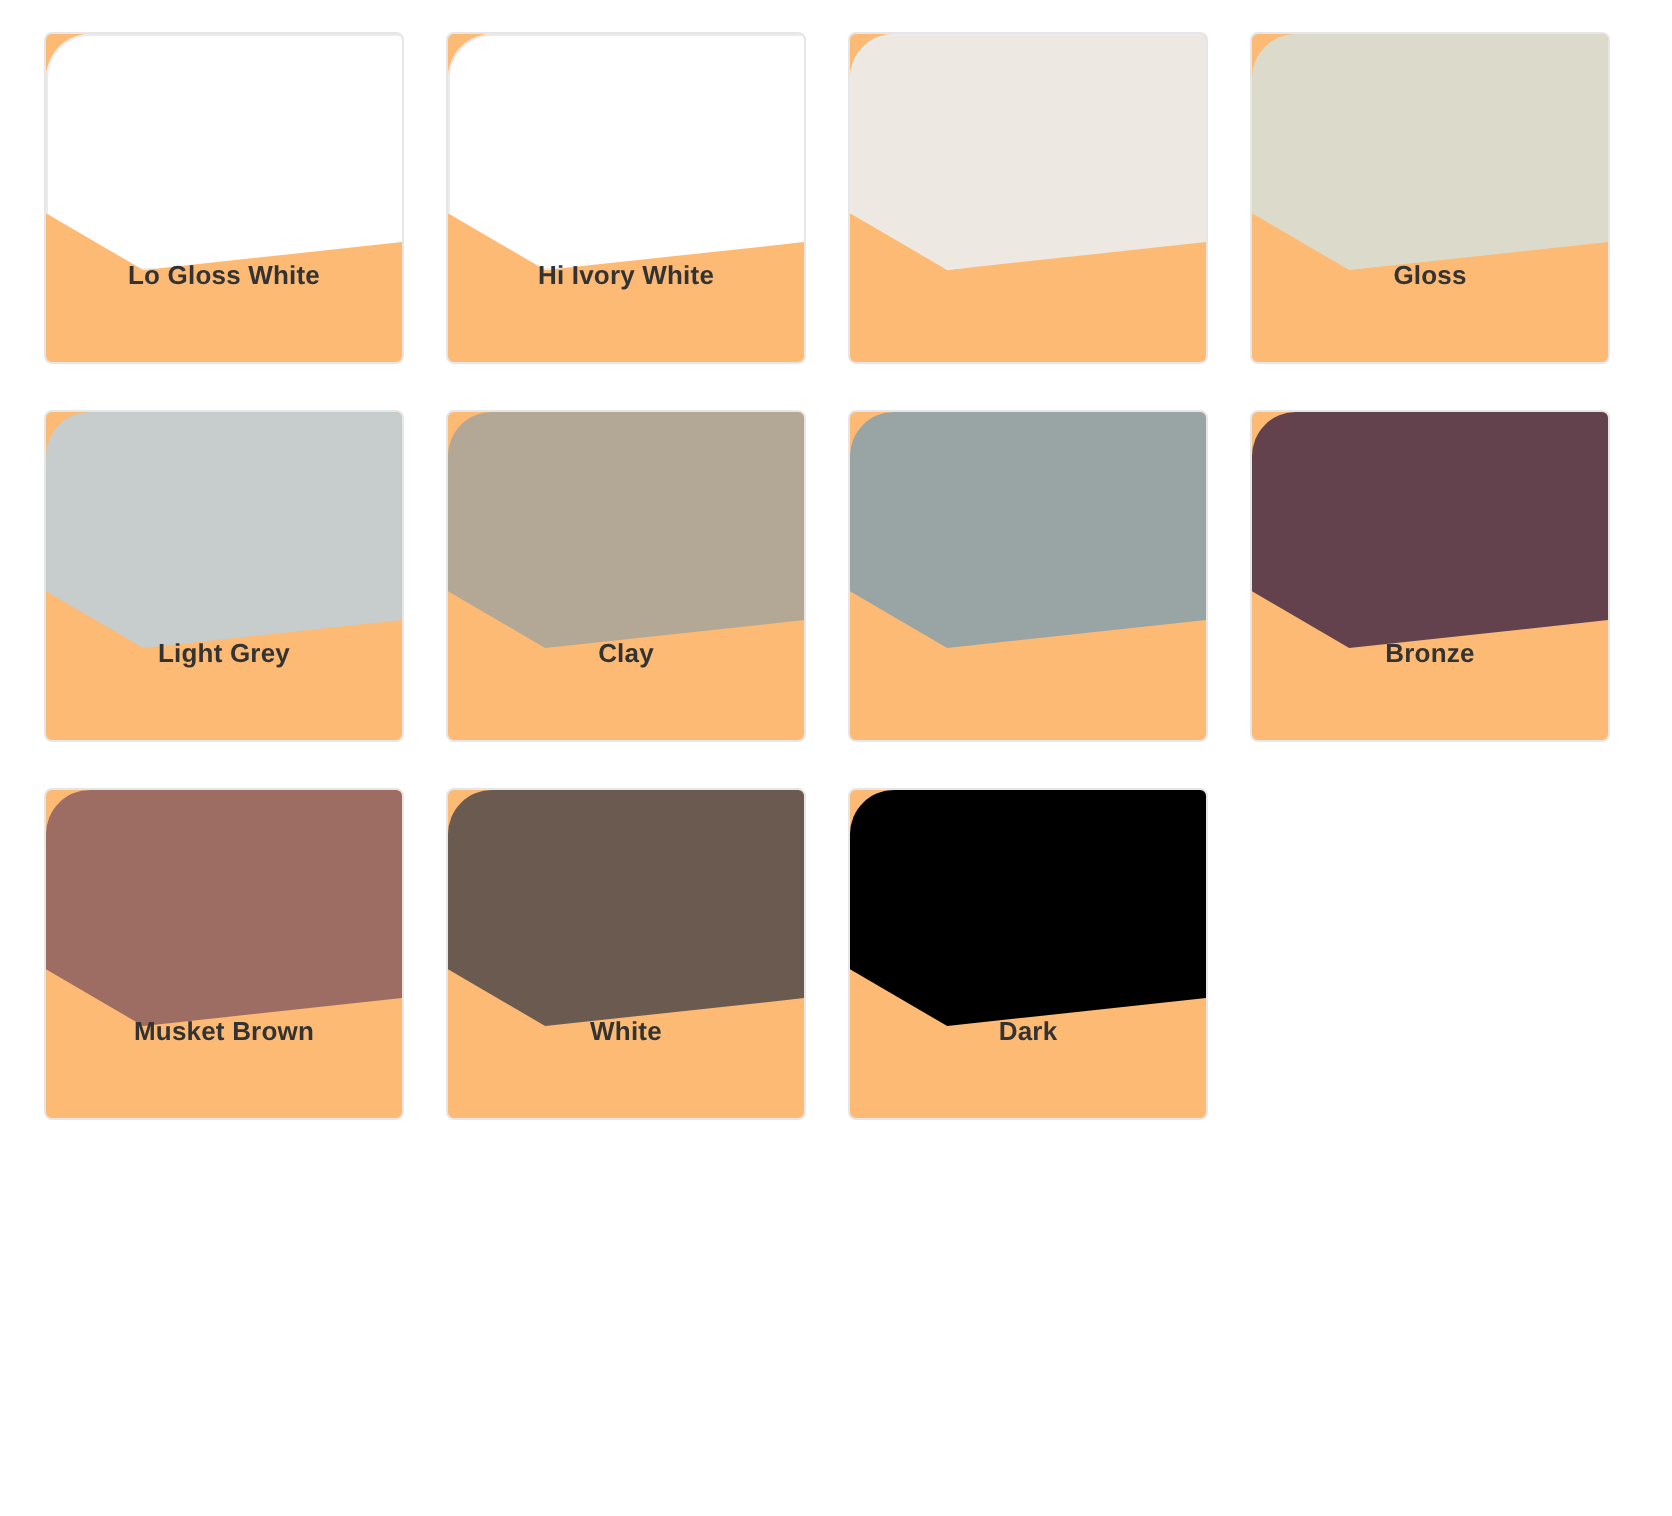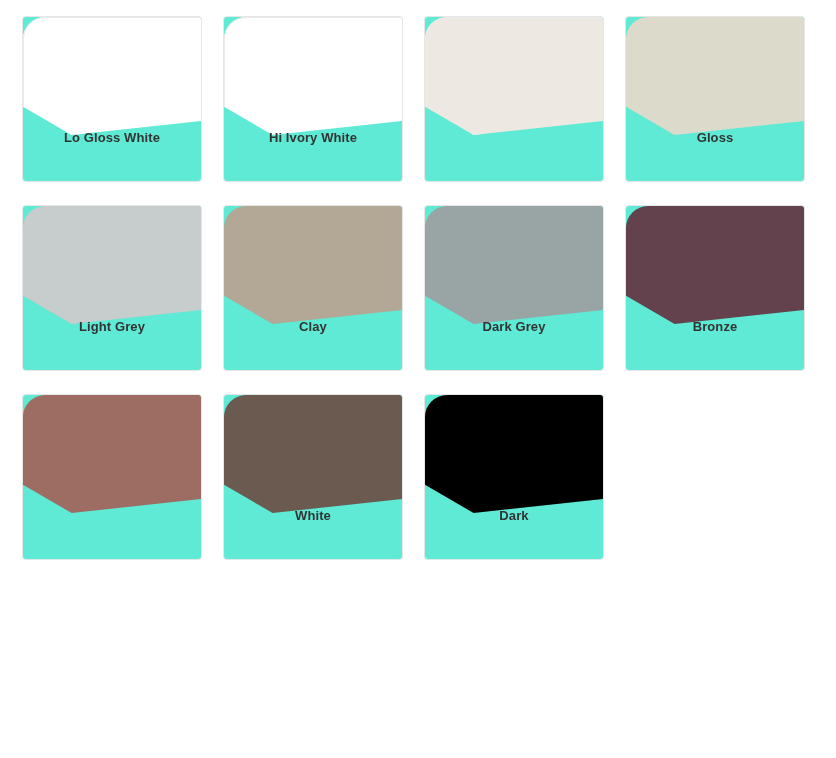--- a/index.html
+++ b/index.html
@@ -23,21 +23,21 @@
     grid-template-columns: repeat(4, 180px);
     column-gap: 21px;
     row-gap: 23px;
     padding: 16px 0 0 22px;
   }
 
   .swatch-card {
     position: relative;
     width: 180px;
     height: 166px;
-    background: #5eead4;
+    background: #fdba74;
     border: 1px solid #e6e6e6;
     border-radius: 4px;
     overflow: hidden;
     cursor: pointer;
   }
 
   
   .swatch-chip {
     position: absolute;
     top: 0;
@@ -103,28 +103,28 @@
     <div class="swatch-card">
       <div class="swatch-chip" style="background: rgb(199, 204, 204);"></div>
       <div class="swatch-label">Light Grey</div>
     </div>
     <div class="swatch-card">
       <div class="swatch-chip" style="background: rgb(179, 168, 149);"></div>
       <div class="swatch-label">Clay</div>
     </div>
     <div class="swatch-card">
       <div class="swatch-chip" style="background: rgb(153, 164, 165);"></div>
-      <div class="swatch-label">Dark Grey</div>
     </div>
     <div class="swatch-card">
       <div class="swatch-chip" style="background: rgb(99, 66, 78);"></div>
       <div class="swatch-label">Bronze</div>
     </div>
     <div class="swatch-card">
       <div class="swatch-chip" style="background: rgb(157, 109, 99);"></div>
+      <div class="swatch-label">Musket Brown</div>
     </div>
     <div class="swatch-card">
       <div class="swatch-chip" style="background: rgb(106, 90, 80);"></div>
       <div class="swatch-label">White</div>
     </div>
     <div class="swatch-card">
       <div class="swatch-chip" style="background: rgb(0, 0, 0);"></div>
       <div class="swatch-label">Dark</div>
     </div>
   </div>

